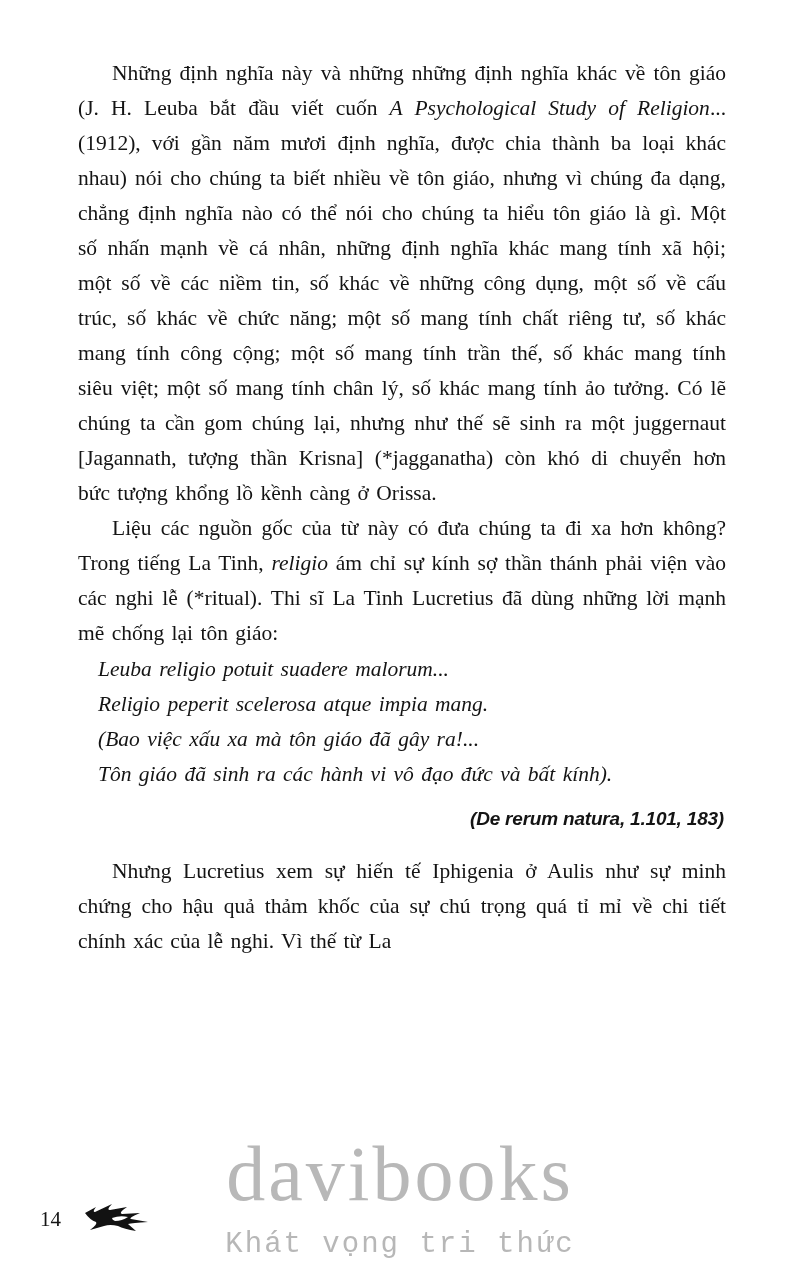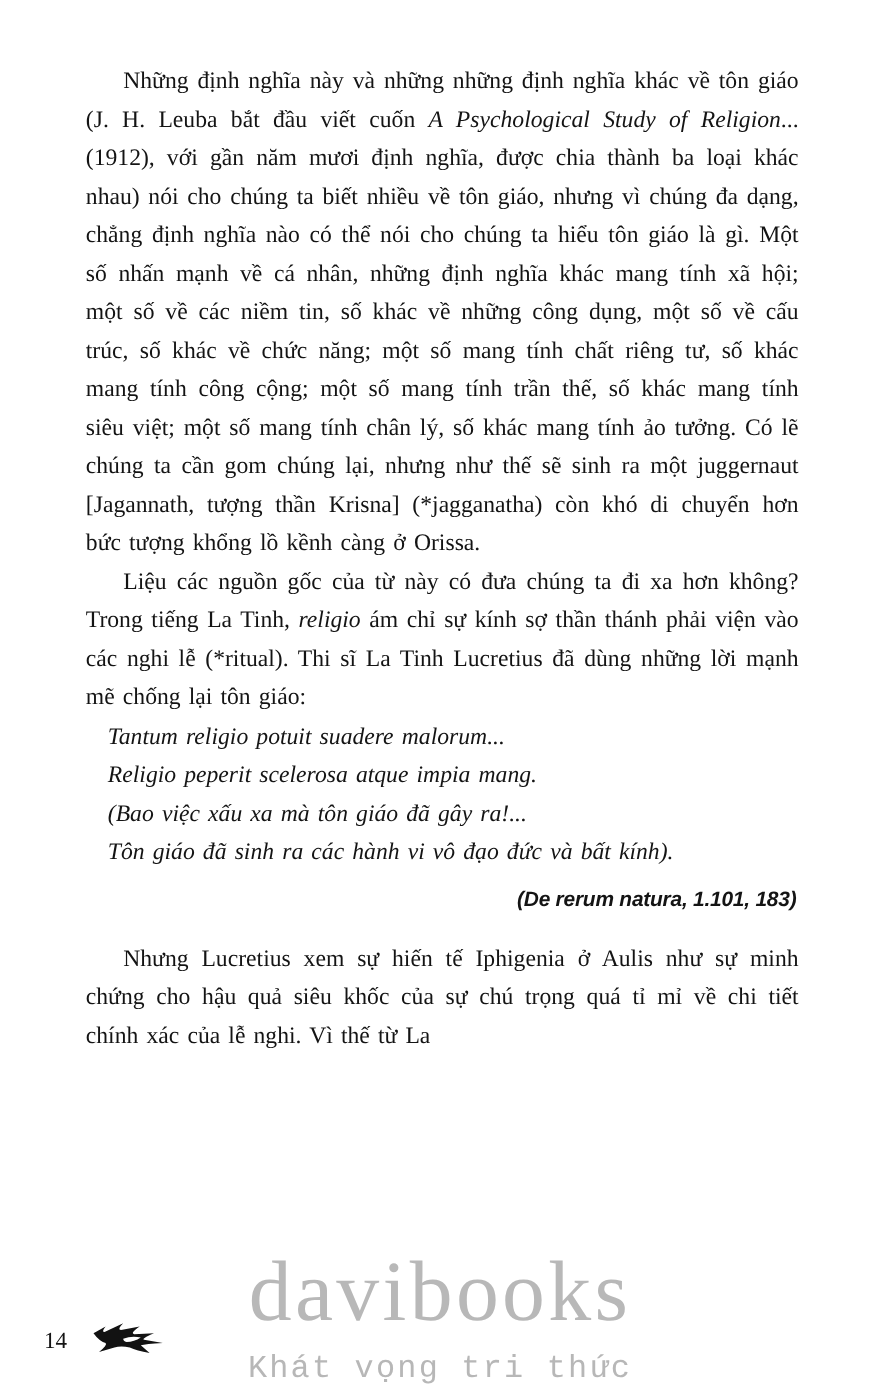--- a/index.html
+++ b/index.html
@@ -85,29 +85,29 @@
 </head>
 <body>
 
 <div class="page">
 
   <p class="para"><span>Những định nghĩa này và những những định nghĩa khác về tôn giáo (J. H. Leuba bắt đầu viết cuốn </span><span class="italic-inline">A Psychological Study of Religion</span><span>... (1912), với gần năm mươi định nghĩa, được chia thành ba loại khác nhau) nói cho chúng ta biết nhiều về tôn giáo, nhưng vì chúng đa dạng, chẳng định nghĩa nào có thể nói cho chúng ta hiểu tôn giáo là gì. Một số nhấn mạnh về cá nhân, những định nghĩa khác mang tính xã hội; một số về các niềm tin, số khác về những công dụng, một số về cấu trúc, số khác về chức năng; một số mang tính chất riêng tư, số khác mang tính công cộng; một số mang tính trần thế, số khác mang tính siêu việt; một số mang tính chân lý, số khác mang tính ảo tưởng. Có lẽ chúng ta cần gom chúng lại, nhưng như thế sẽ sinh ra một juggernaut [Jagannath, tượng thần Krisna] (*jagganatha) còn khó di chuyển hơn bức tượng khổng lồ kềnh càng ở Orissa.</span></p>
 
   <p class="para"><span>Liệu các nguồn gốc của từ này có đưa chúng ta đi xa hơn không? Trong tiếng La Tinh, </span><span class="italic-inline">religio</span><span> ám chỉ sự kính sợ thần thánh phải viện vào các nghi lễ (*ritual). Thi sĩ La Tinh Lucretius đã dùng những lời mạnh mẽ chống lại tôn giáo:</span></p>
 
   <div class="quote-block">
-    <p class="quote-line">Tantum religio potuit suadere malorum...</p>
+    <p class="quote-line">Leuba religio potuit suadere malorum...</p>
     <p class="quote-line">Religio peperit scelerosa atque impia mang.</p>
     <p class="quote-line">(Bao việc xấu xa mà tôn giáo đã gây ra!...</p>
     <p class="quote-line">Tôn giáo đã sinh ra các hành vi vô đạo đức và bất kính).</p>
   </div>
 
   <p class="citation">(De rerum natura, 1.101, 183)</p>
 
-  <p class="para">Nhưng Lucretius xem sự hiến tế Iphigenia ở Aulis như sự minh chứng cho hậu quả siêu khốc của sự chú trọng quá tỉ mỉ về chi tiết chính xác của lễ nghi. Vì thế từ La</p>
+  <p class="para">Nhưng Lucretius xem sự hiến tế Iphigenia ở Aulis như sự minh chứng cho hậu quả thảm khốc của sự chú trọng quá tỉ mỉ về chi tiết chính xác của lễ nghi. Vì thế từ La</p>
 
 </div>
 
 <div class="watermark">
   <div class="wm-title">davibooks</div>
   <div class="wm-sub">Khát vọng tri thức</div>
 </div>
 
 <div class="footer-left">
   <span class="page-number">14</span>

